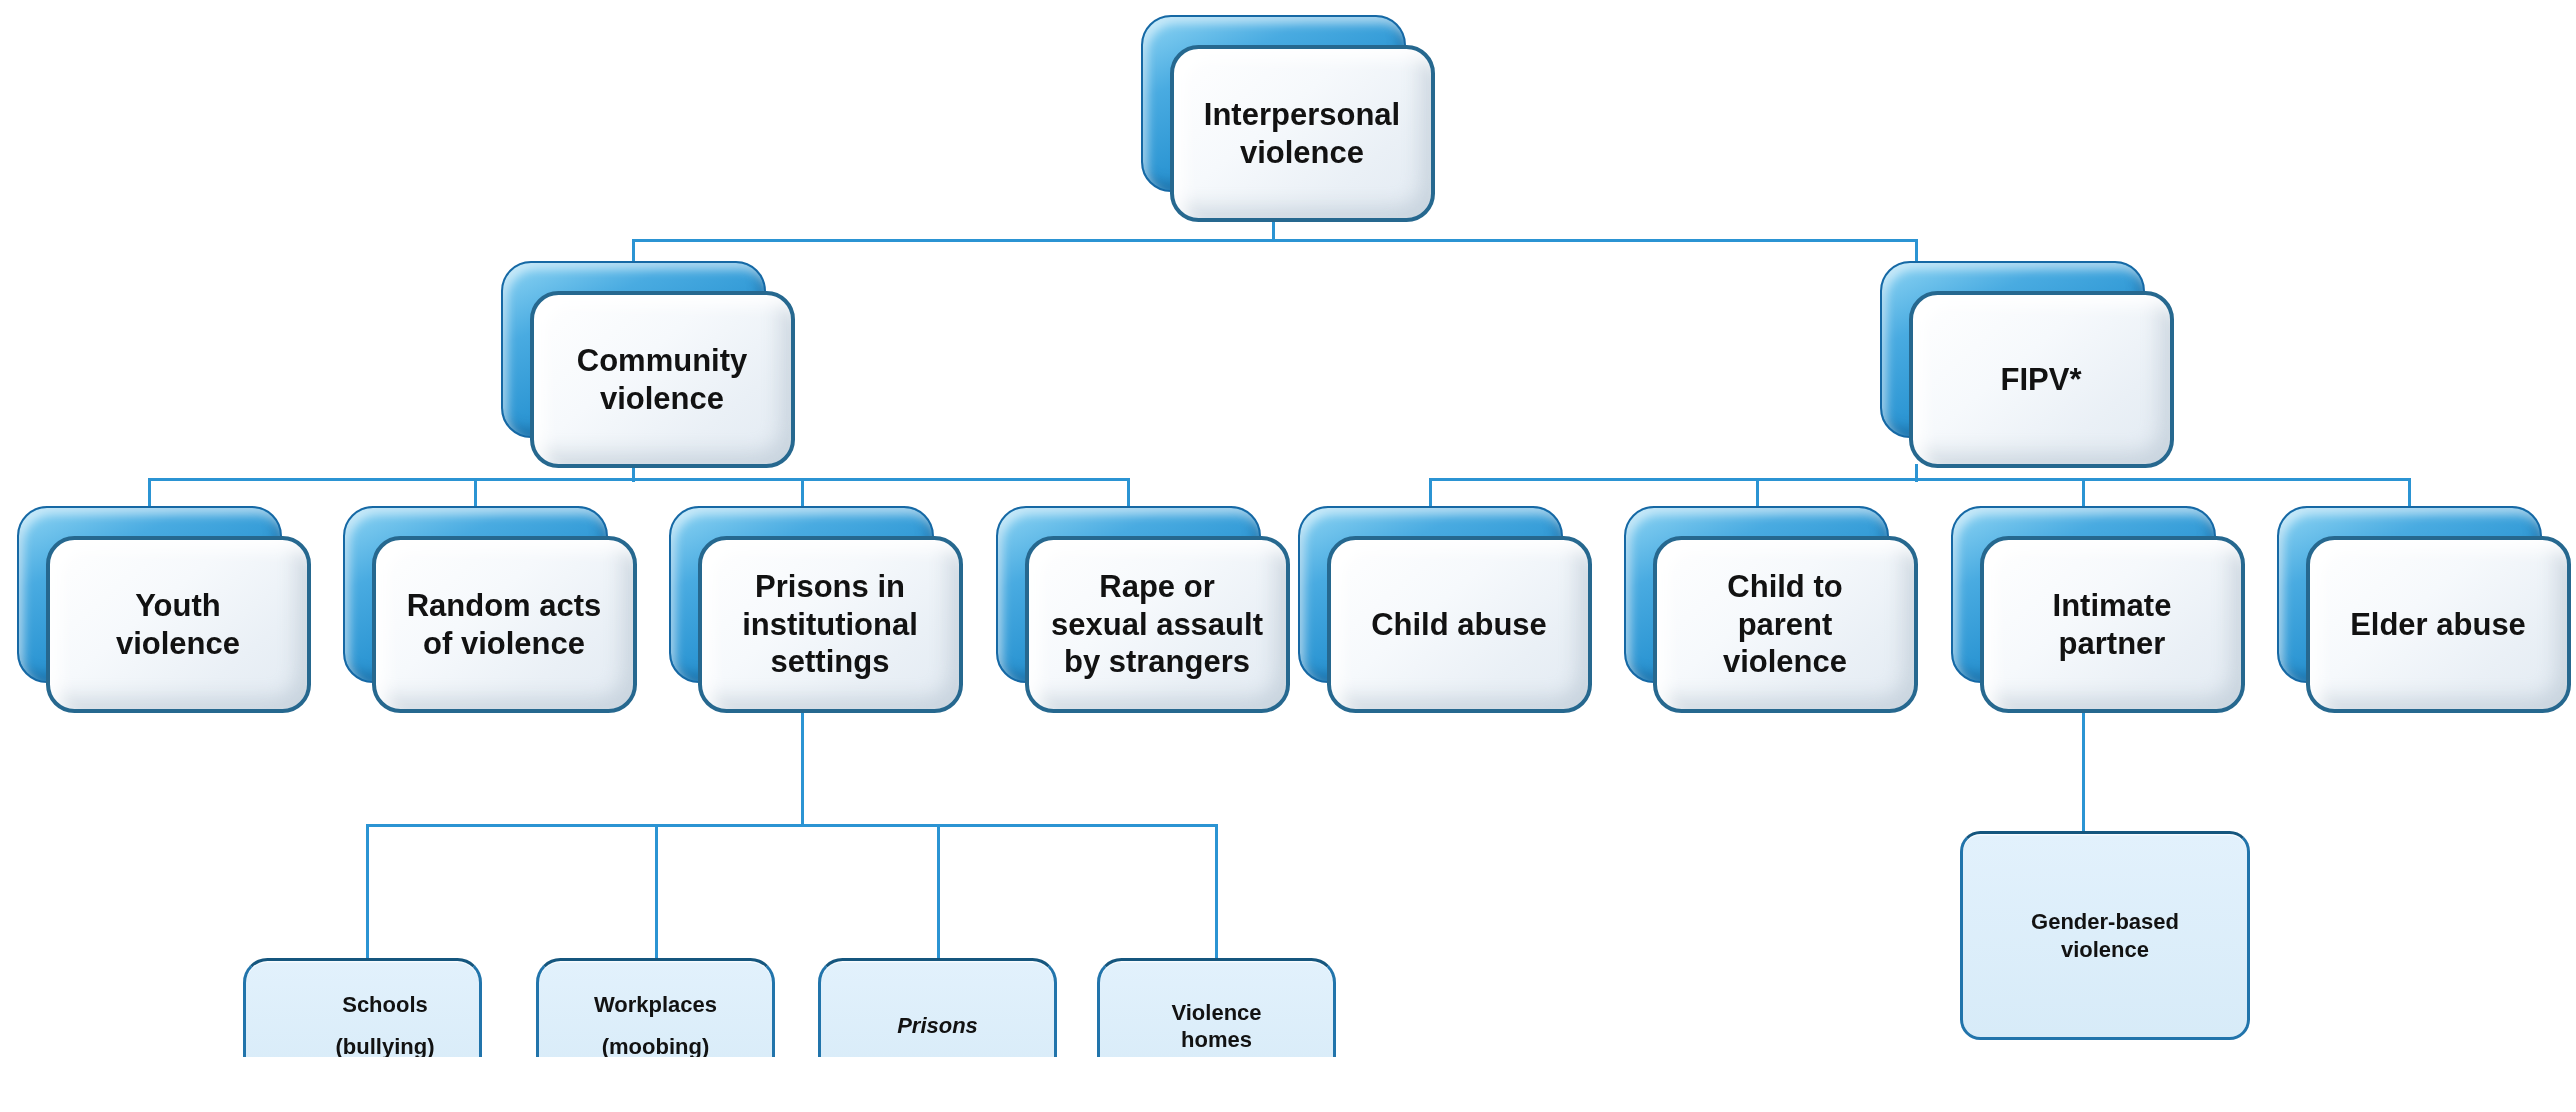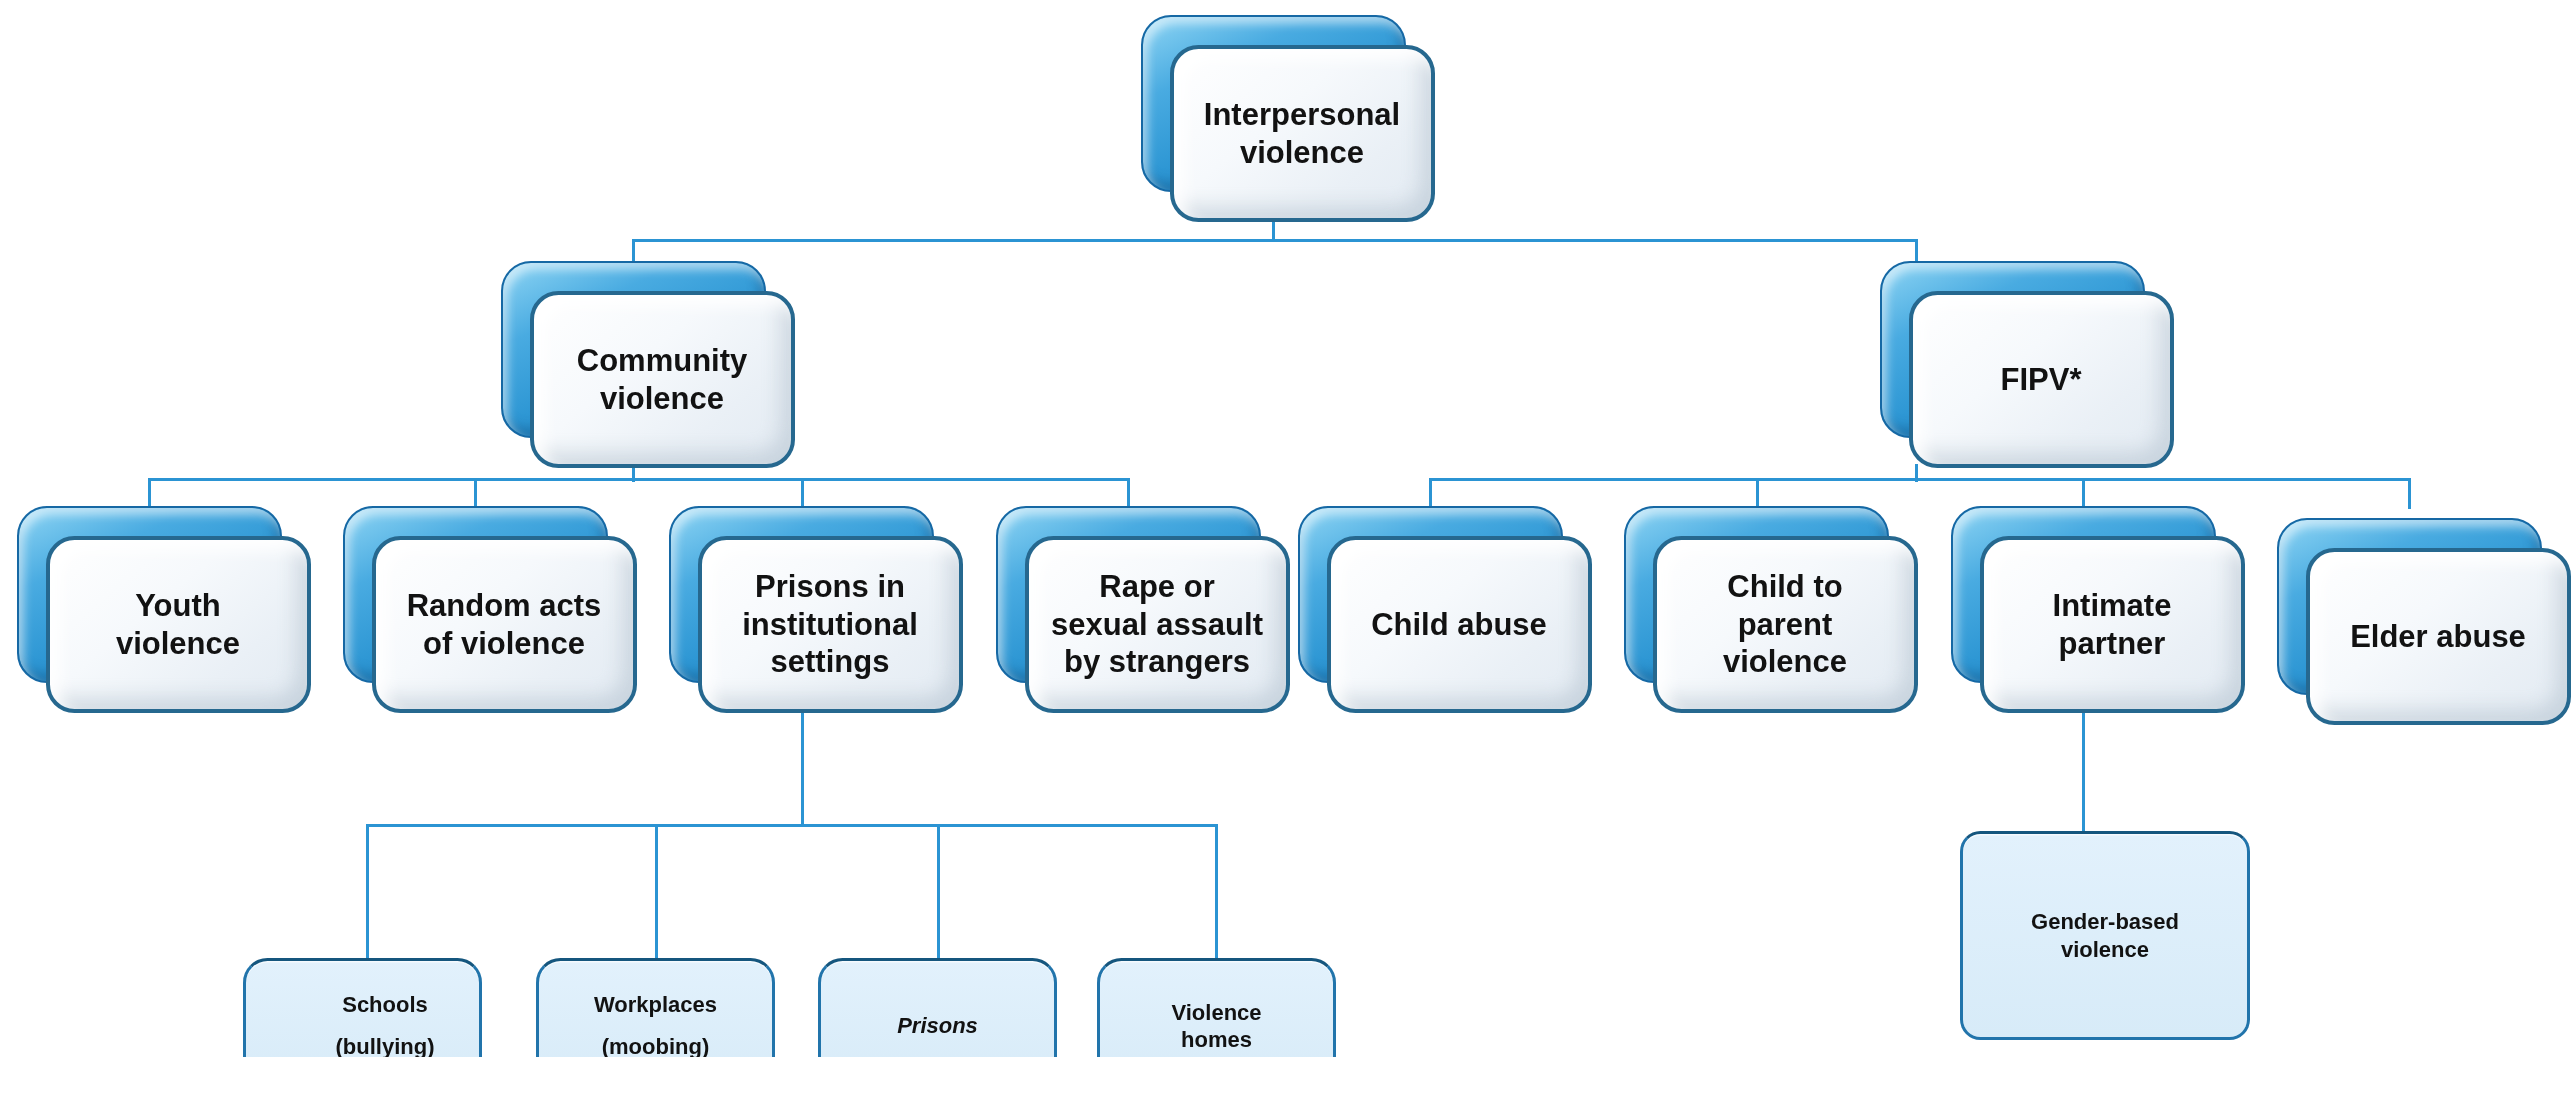--- a/index.html
+++ b/index.html
@@ -95,21 +95,21 @@
   #n-interpersonal{left:1141px;top:15px;}
   #n-community    {left:501px; top:261px;}
   #n-fipv         {left:1880px;top:261px;}
   #n-youth        {left:17px;  top:506px;}
   #n-random       {left:343px; top:506px;}
   #n-institutional{left:669px; top:506px;}
   #n-rape         {left:996px;top:506px;}
   #n-child        {left:1298px;top:506px;}
   #n-childparent  {left:1624px;top:506px;}
   #n-intimate     {left:1951px;top:506px;}
-  #n-elder        {left:2277px;top:518px;}
+  #n-elder        {left:2277px;top:506px;}
 </style>
 </head>
 <body>
 
 <div id="canvas">
 
   <div class="c" id="c-top-v"></div>
   <div class="c" id="c-top-h"></div>
   <div class="c" id="c-stub-comm"></div>
   <div class="c" id="c-stub-fipv"></div>

